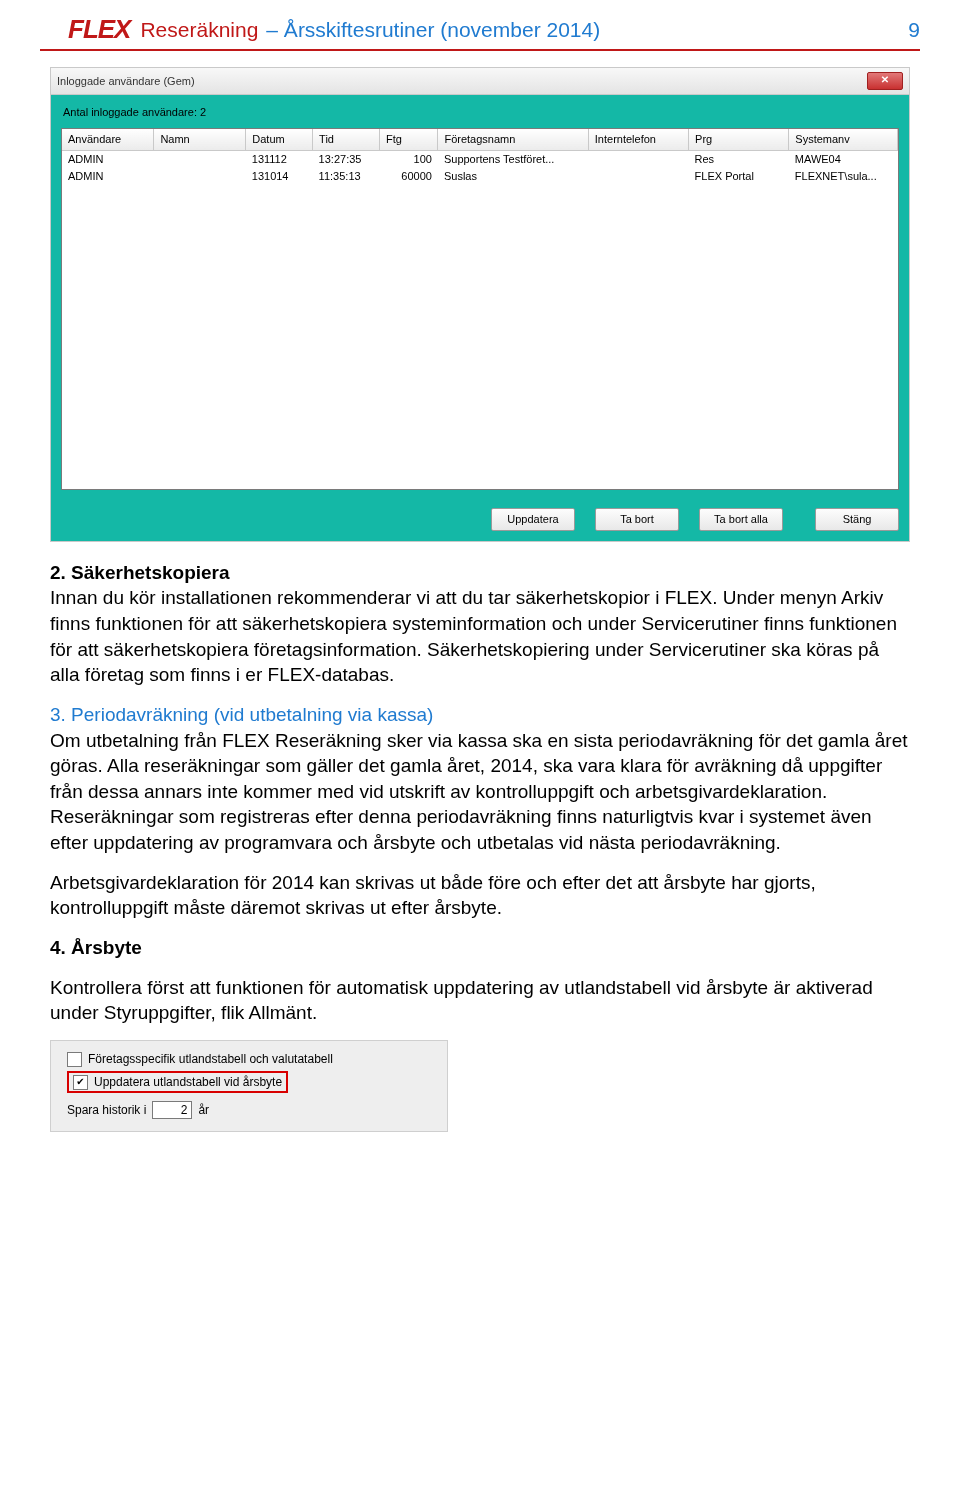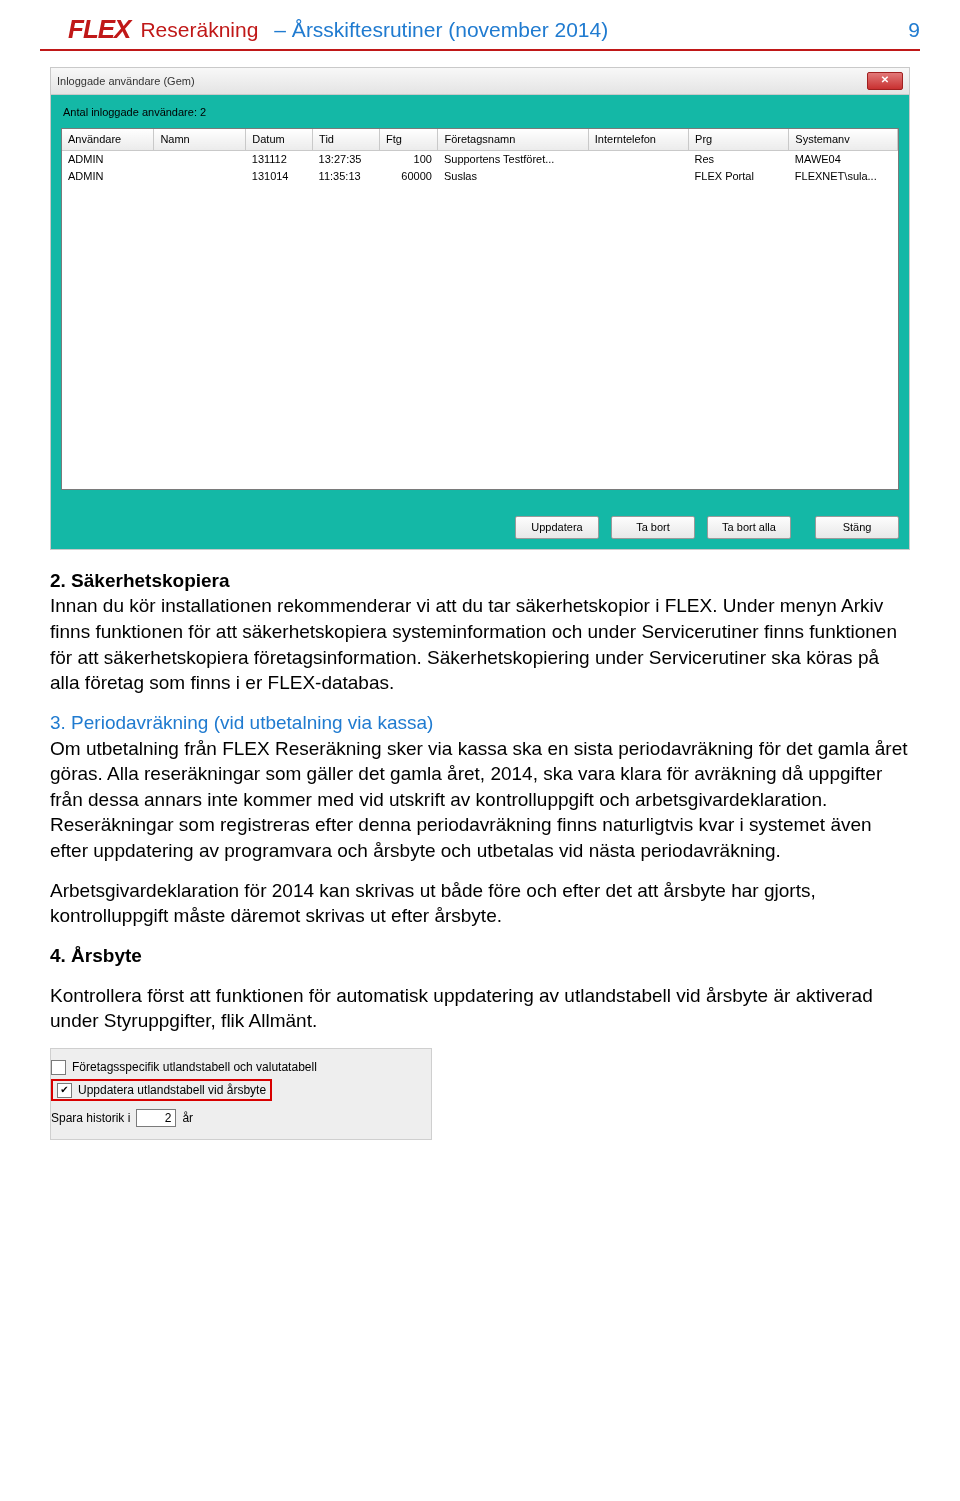--- a/index.html
+++ b/index.html
@@ -21,21 +21,21 @@
     font-weight: 900;
     color: #c01818;
     font-size: 26px;
     letter-spacing: -1px;
     margin-right: 10px;
     margin-left: 28px;
   }
   .header-title {
     color: #c01818;
     font-size: 21px;
-    margin-right: 16px;
+    margin-right: 8px;
   }
   .header-subtitle {
     color: #207bd0;
     font-size: 21px;
     flex: 1;
   }
   .header-pagenum {
     color: #207bd0;
     font-size: 21px;
   }
@@ -113,41 +113,41 @@
   .dlg-table td {
     padding: 1px 6px;
     white-space: nowrap;
     overflow: hidden;
     text-overflow: ellipsis;
     vertical-align: top;
   }
   .dlg-buttons {
     display: flex;
     justify-content: flex-end;
-    gap: 12px;
-    padding-top: 26px;
+    gap: 20px;
+    padding-top: 18px;
   }
   .dlg-btn {
     background: linear-gradient(#fdfdfd, #e8e8e8);
     border: 1px solid #9a9a9a;
     border-radius: 2px;
     padding: 3px 0;
     width: 82px;
     text-align: center;
     font-size: 11px;
     white-space: nowrap;
   }
   .dlg-btn.group-last { margin-left: 12px; }
   
   .settings-wrap {
     margin: 6px 0 20px 0;
     width: 370px;
     background: #eee;
     border: 1px solid #cfcfcf;
-    padding: 8px 10px 10px 0;
+    padding: 8px 10px 10px 16px;
     font-family: Tahoma, Arial, sans-serif;
     font-size: 12px;
   }
   .settings-row {
     display: flex;
     align-items: center;
     gap: 6px;
     padding: 2px 0;
   }
   .chk {

